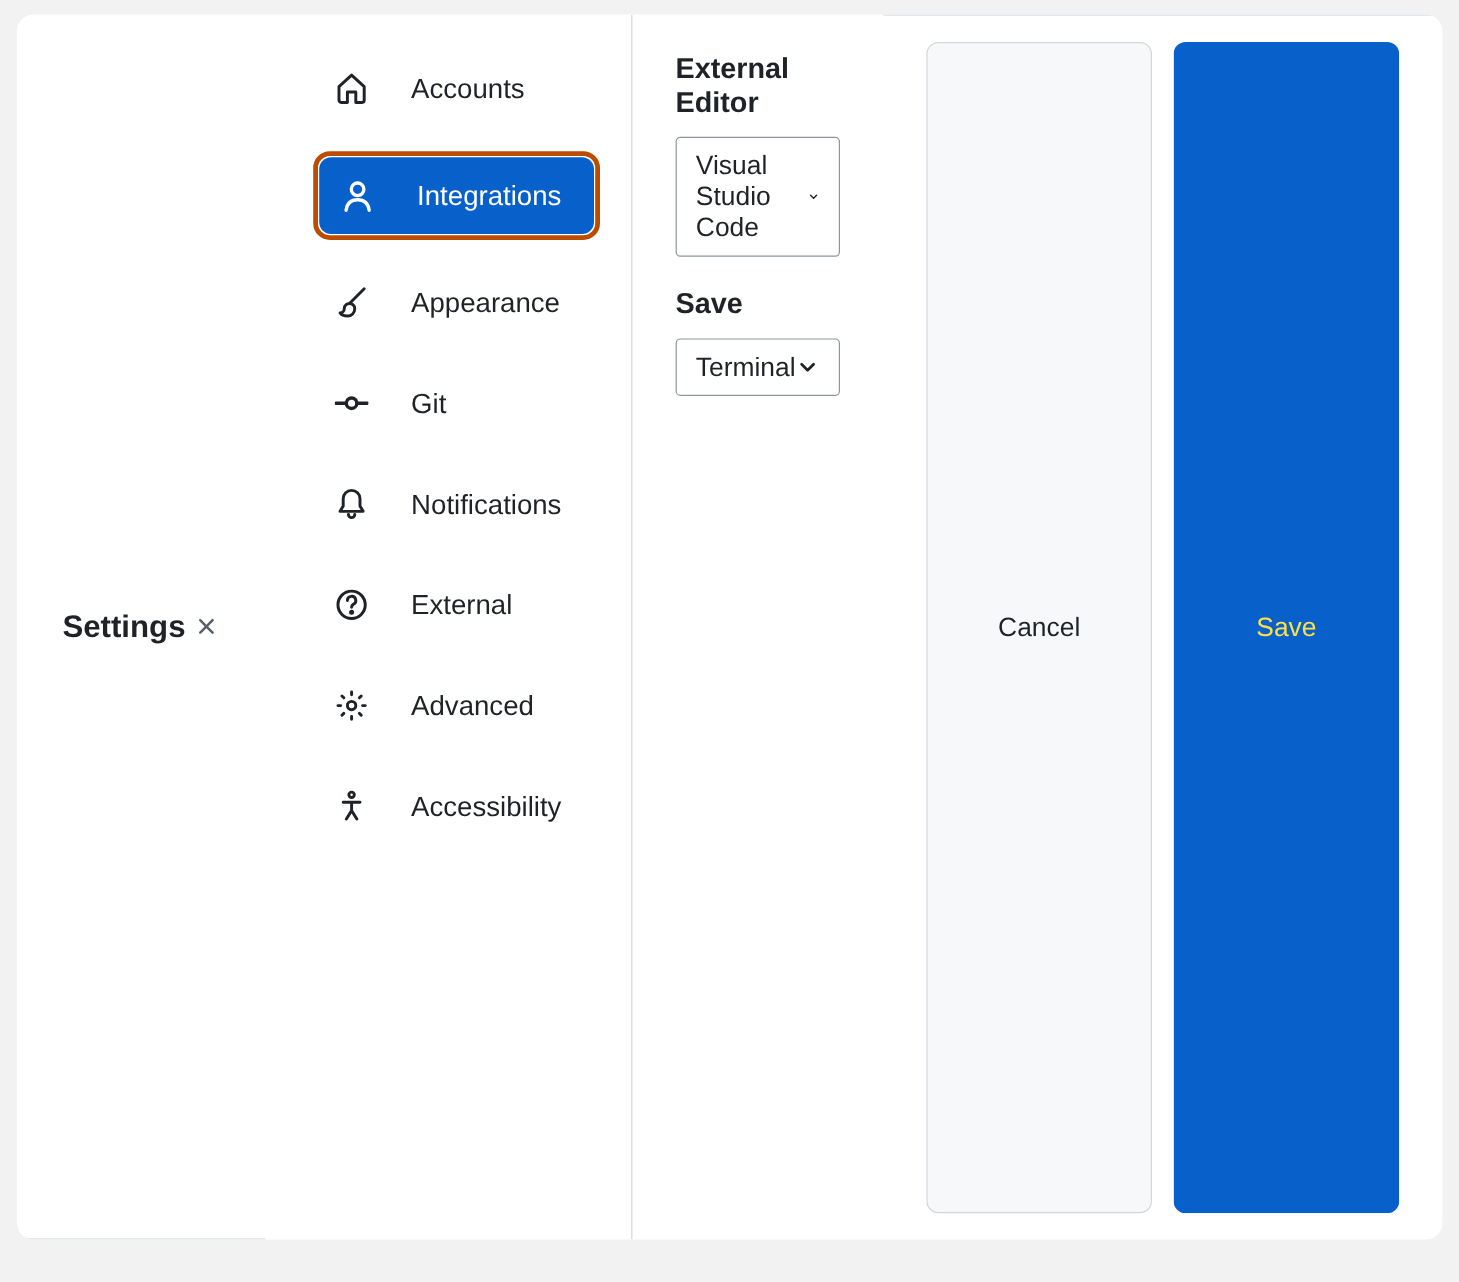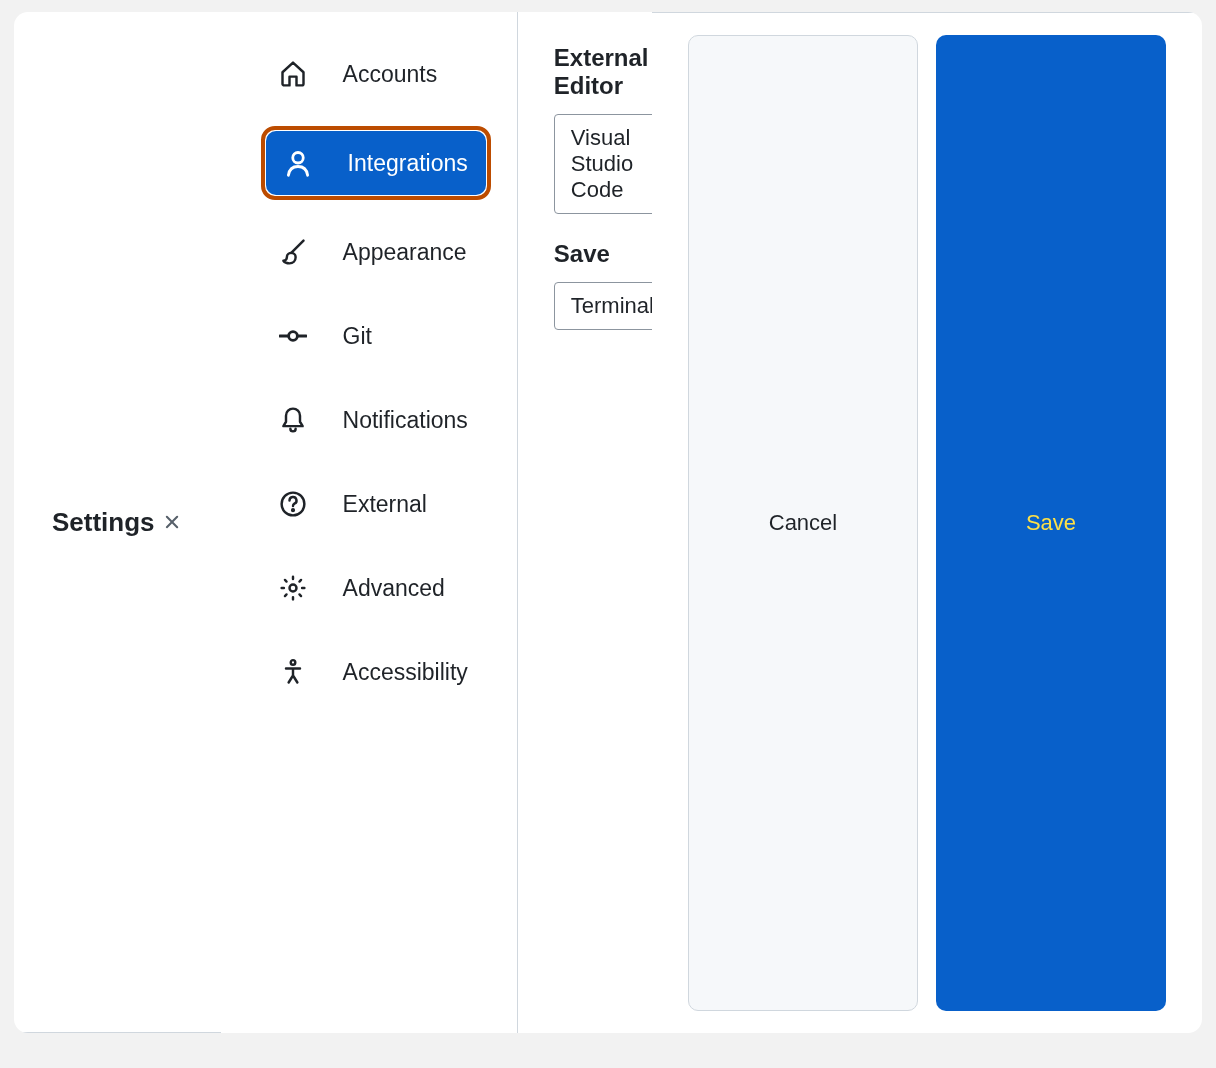--- a/index.html
+++ b/index.html
@@ -133,21 +133,21 @@
       display: flex;
       justify-content: flex-end;
       gap: 18px;
       padding: 22px 36px;
     }
     .btn {
       font-size: 22px;
       padding: 12px 0;
       border-radius: 10px;
       cursor: pointer;
-      width: 230px;
+      width: 188px;
       text-align: center;
       border: 1px solid transparent;
     }
     .btn-secondary {
       background: #f6f8fa;
       border-color: #d0d7de;
       color: #1f2328;
     }
     .btn-primary {
       background: #0860ca;

